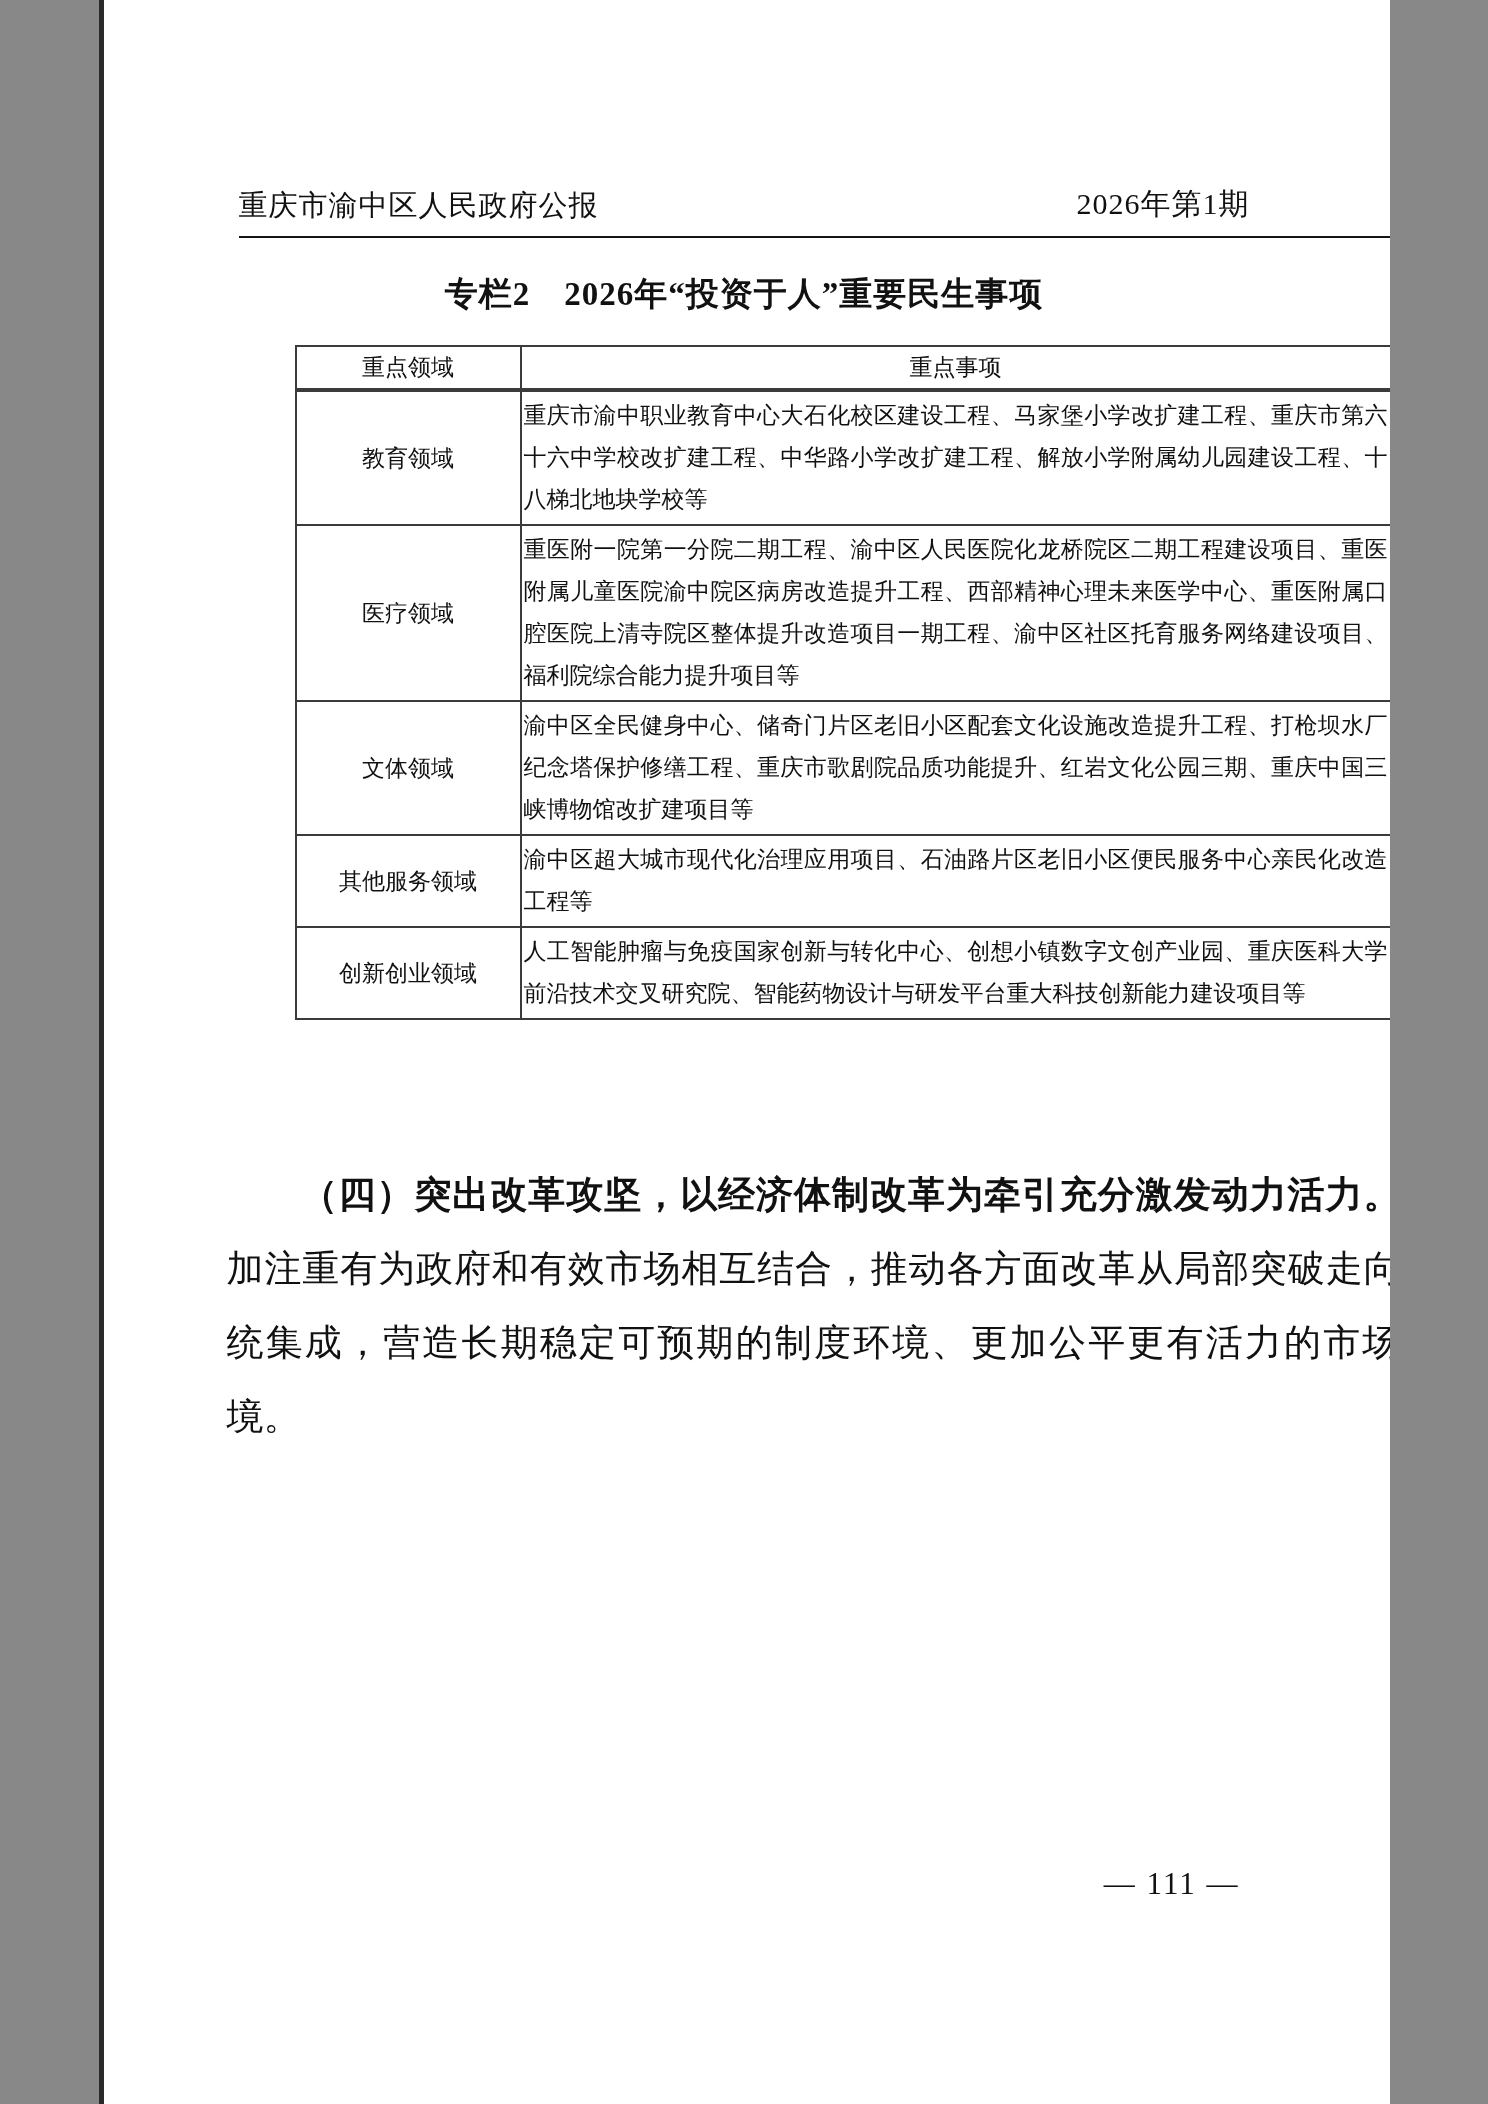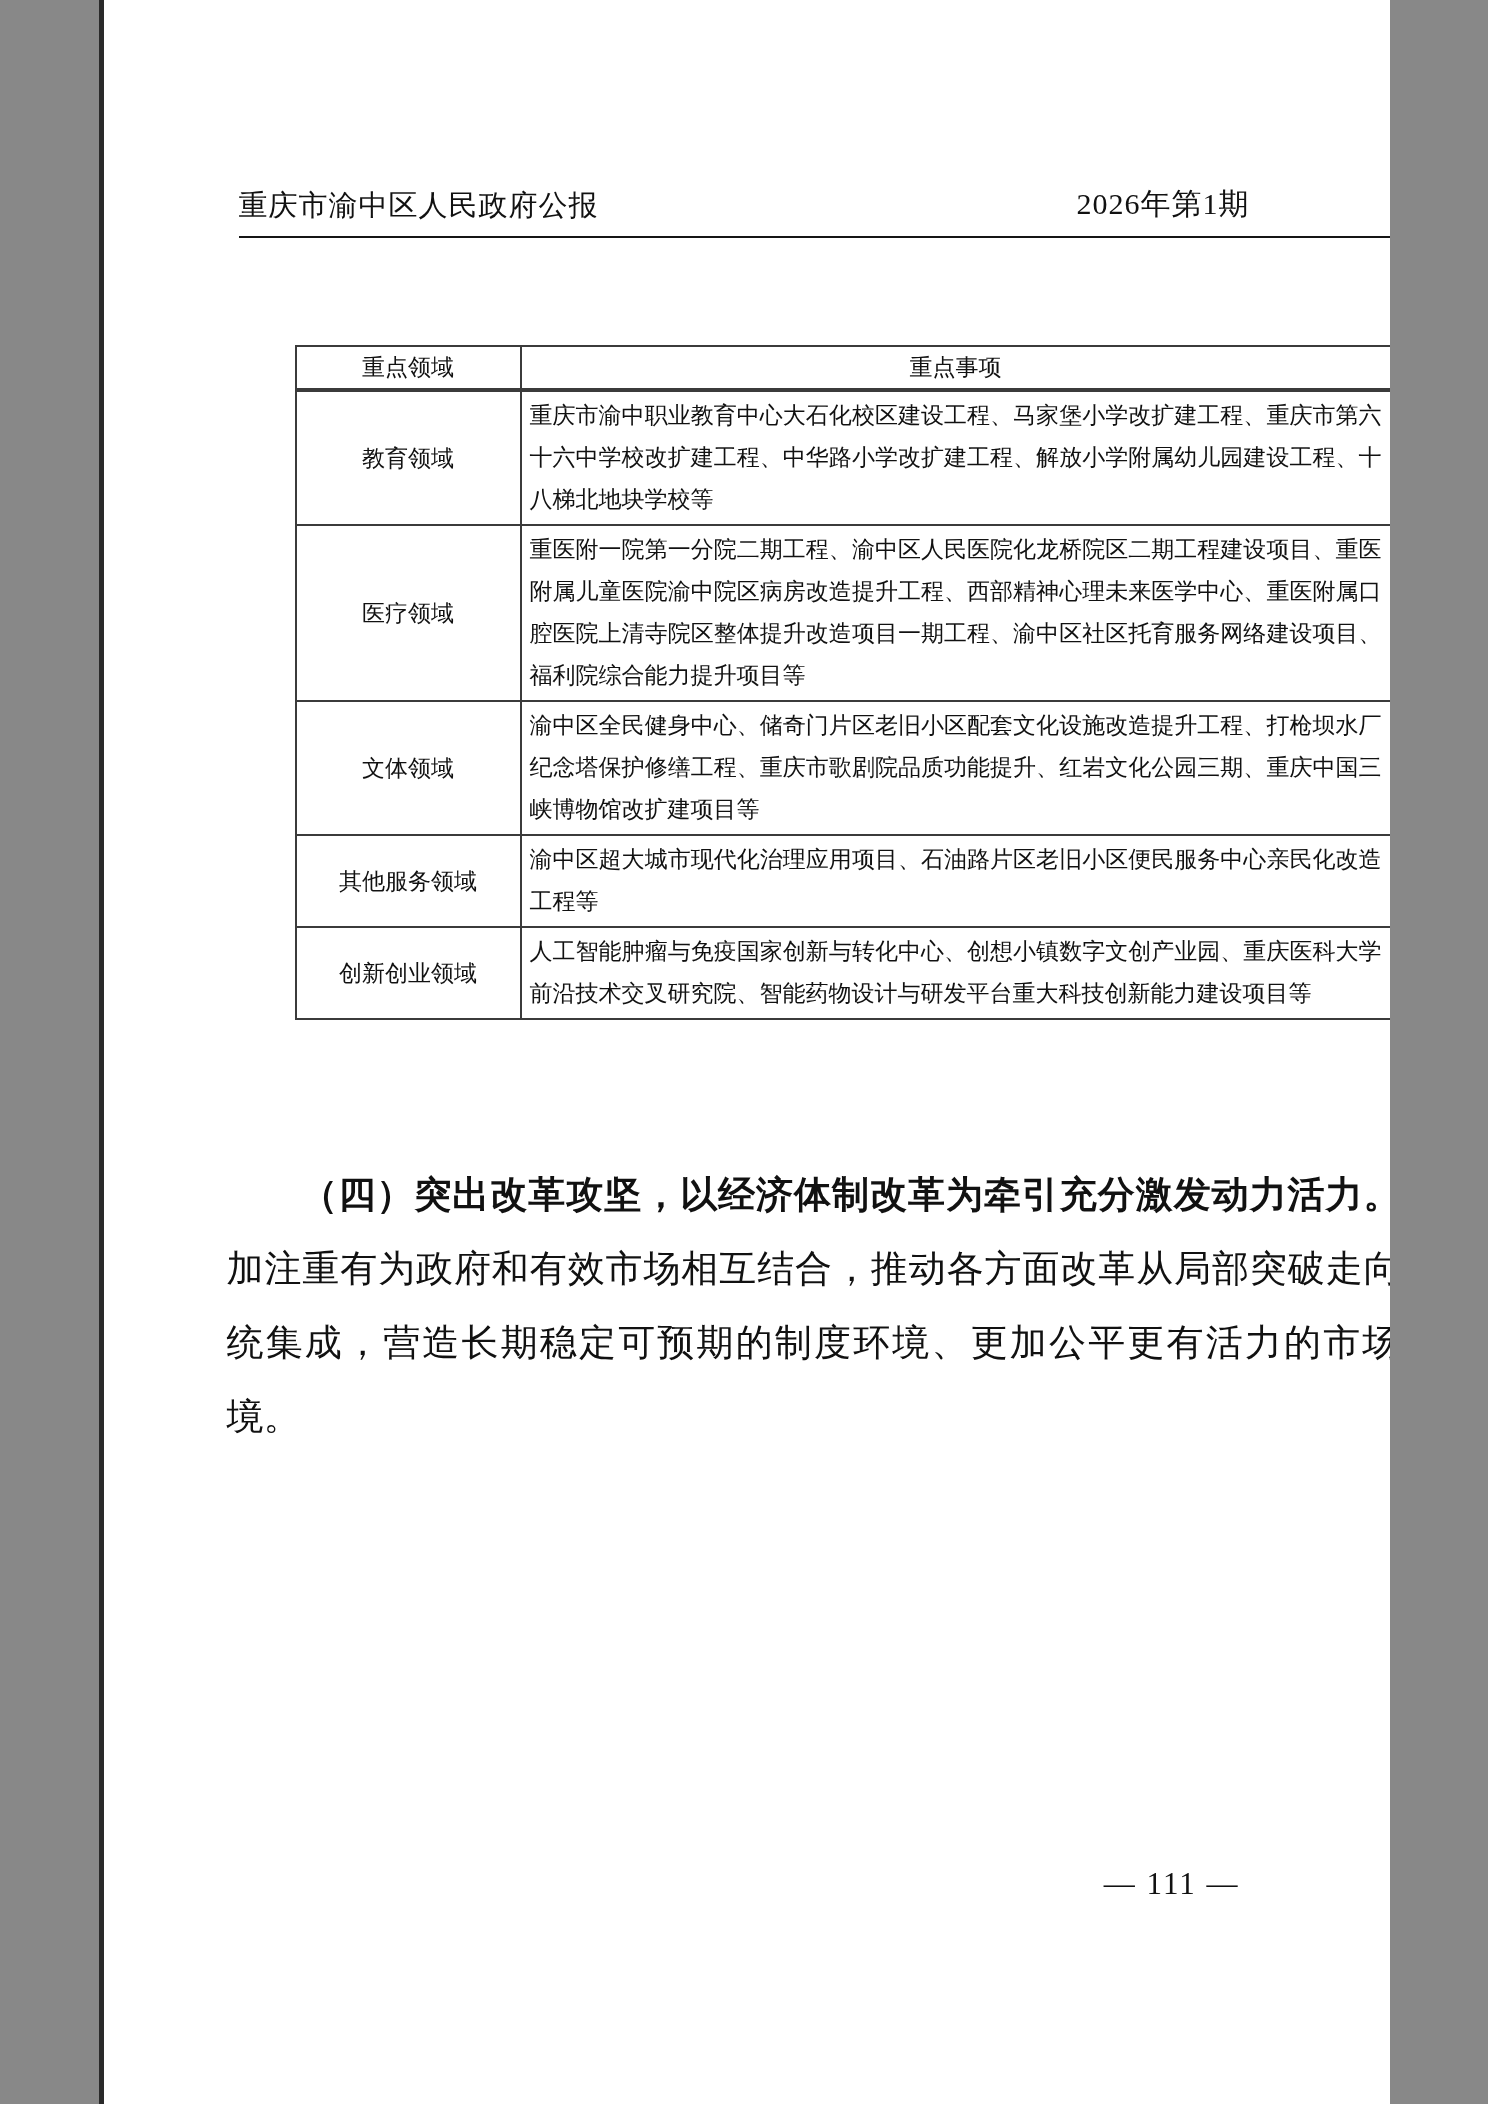--- a/index.html
+++ b/index.html
@@ -66,21 +66,21 @@
     text-align: center;
     padding: 5px 4px;
   }
   table.kv .col-area { width: 225px; }
   table.kv td.area {
     text-align: center;
     padding: 3px 8px;
   }
   table.kv td.items {
     text-align: left;
-    padding: 3px 8px;
+    padding: 3px 2px;
     line-height: 42px;
     text-align: justify;
   }
   .bodytext {
     position: absolute;
     left: 128px; top: 1158px;
     width: 1212px;
     font-size: 37px;
     line-height: 74px;
     text-align: justify;
@@ -101,20 +101,21 @@
 </head>
 <body>
 
 <div class="page">
   <div class="scan-edge"></div>
 
   <div class="hdr-left">重庆市渝中区人民政府公报</div>
   <div class="hdr-right">2026年第1期</div>
   <div class="hdr-rule"></div>
 
+  <div class="box-title">专栏2　2026年“投资于人”重要民生事项</div>
 
   <table class="kv">
     <colgroup>
         <col class="col-area">
         <col>
       </colgroup>
     <thead>
       <tr>
         <th>重点领域</th>
         <th>重点事项</th>

